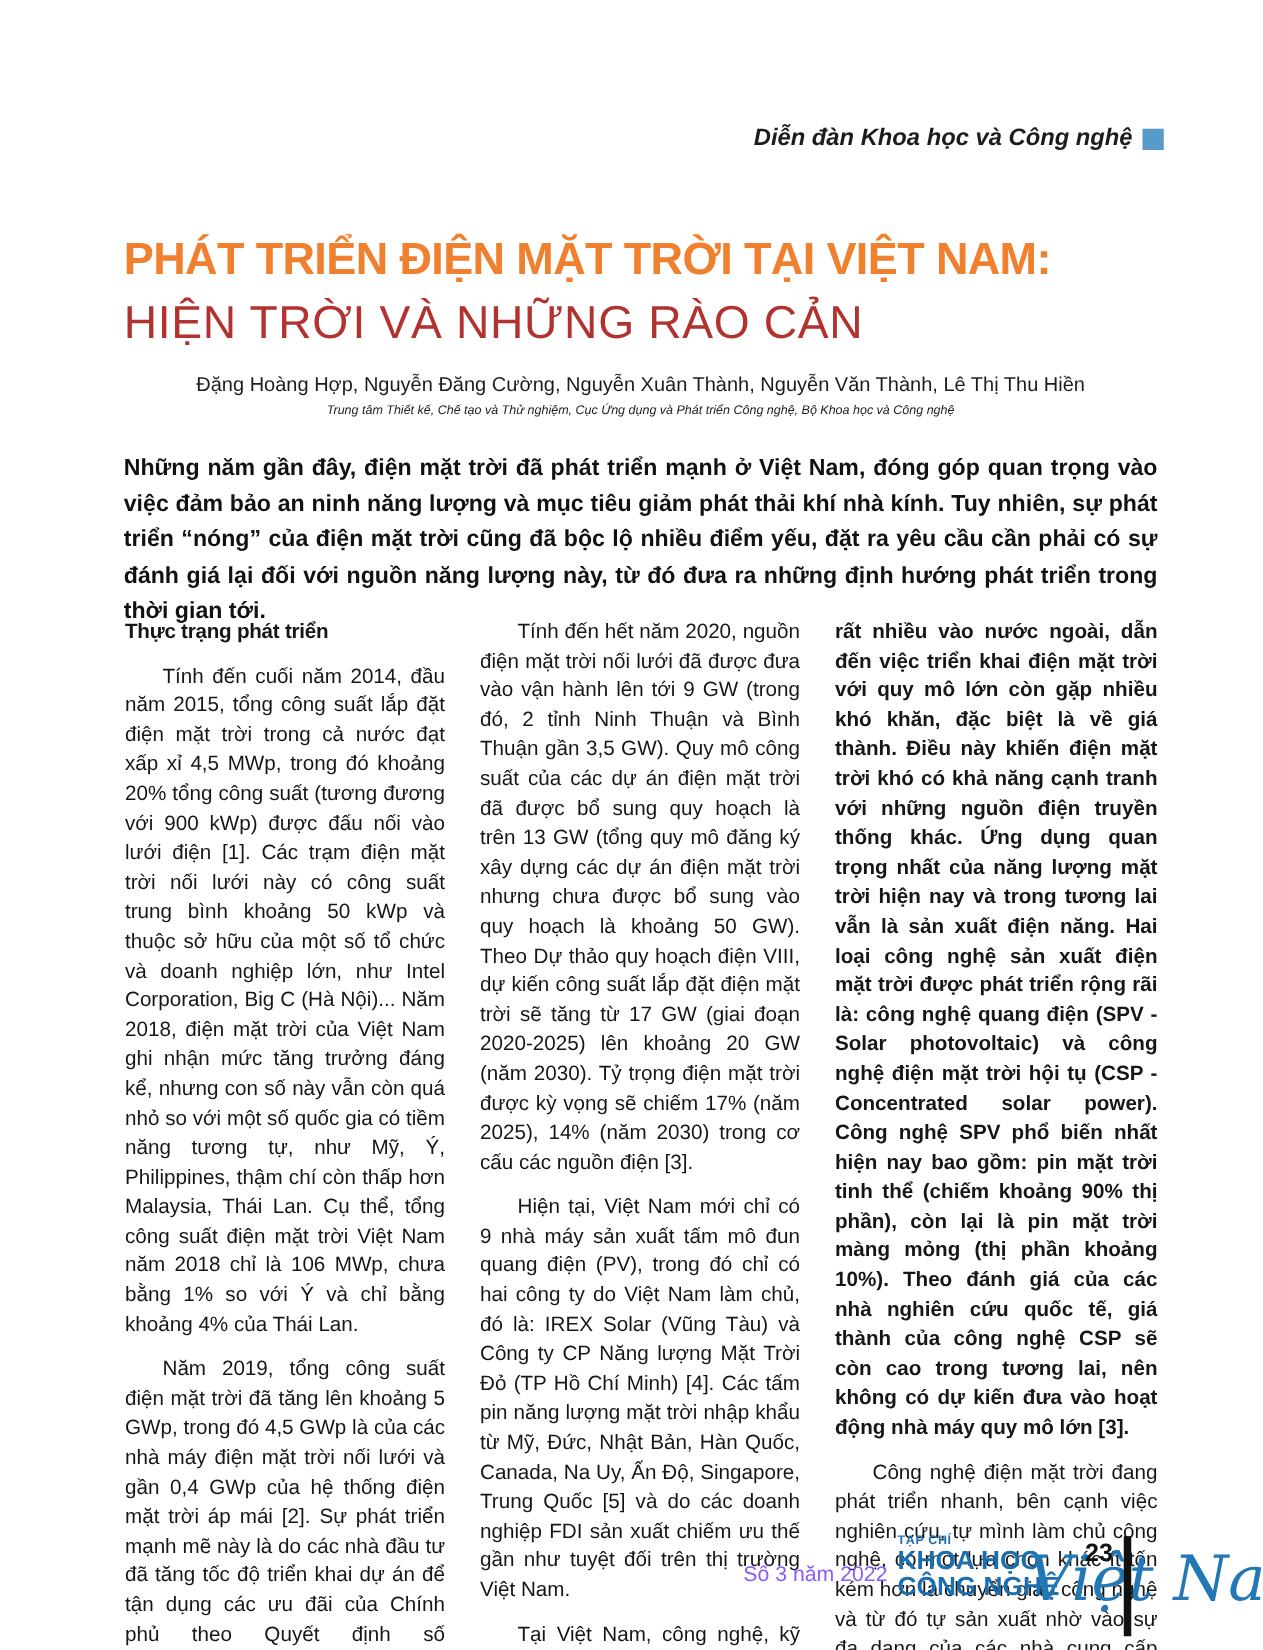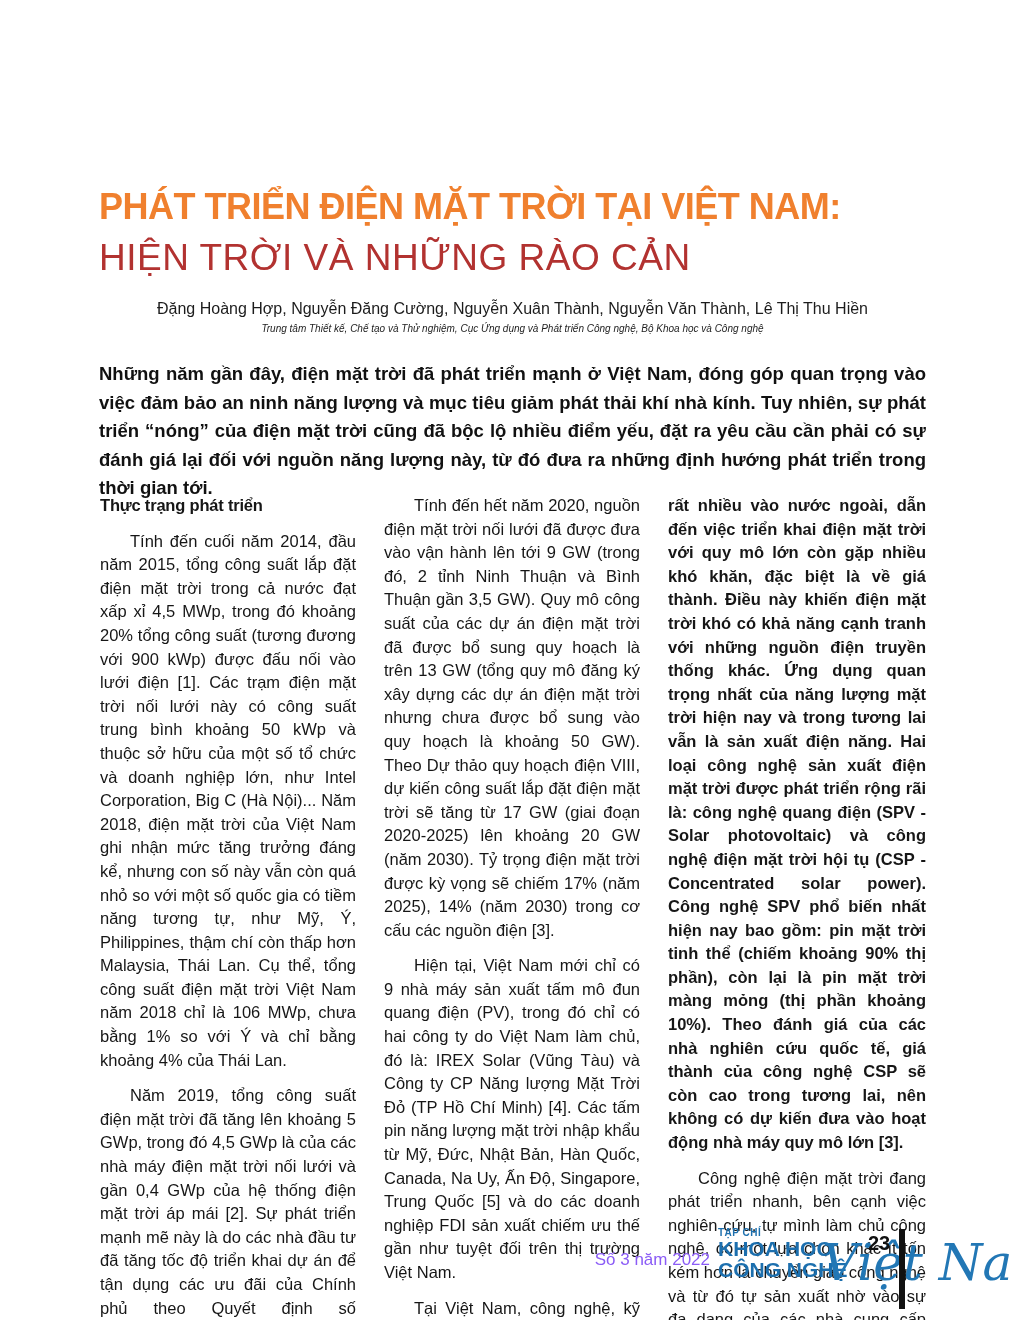--- a/index.html
+++ b/index.html
@@ -83,20 +83,24 @@
   .foot-page {
     position: absolute; left: 868px; top: 1232px;
     font-size: 20px; font-weight: 800; color: #111;
   }
 </style>
 </head>
 <body>
 
 <div class="page">
 
+  <div class="hdr">
+    <span class="hdr-text">Diễn đàn Khoa học và Công nghệ</span>
+    <span class="hdr-square"></span>
+  </div>
 
   <div class="title1">PHÁT TRIỂN ĐIỆN MẶT TRỜI TẠI VIỆT NAM:</div>
   <div class="title2">HIỆN TRỜI VÀ NHỮNG RÀO CẢN</div>
 
   <div class="authors">Đặng Hoàng Hợp, Nguyễn Đăng Cường, Nguyễn Xuân Thành, Nguyễn Văn Thành, Lê Thị Thu Hiền</div>
   <div class="affil">Trung tâm Thiết kế, Chế tạo và Thử nghiệm, Cục Ứng dụng và Phát triển Công nghệ, Bộ Khoa học và Công nghệ</div>
 
   <div class="abstract">Những năm gần đây, điện mặt trời đã phát triển mạnh ở Việt Nam, đóng góp quan trọng vào việc đảm bảo an ninh năng lượng và mục tiêu giảm phát thải khí nhà kính. Tuy nhiên, sự phát triển “nóng” của điện mặt trời cũng đã bộc lộ nhiều điểm yếu, đặt ra yêu cầu cần phải có sự đánh giá lại đối với nguồn năng lượng này, từ đó đưa ra những định hướng phát triển trong thời gian tới.</div>
 
   <div class="col col-1">

